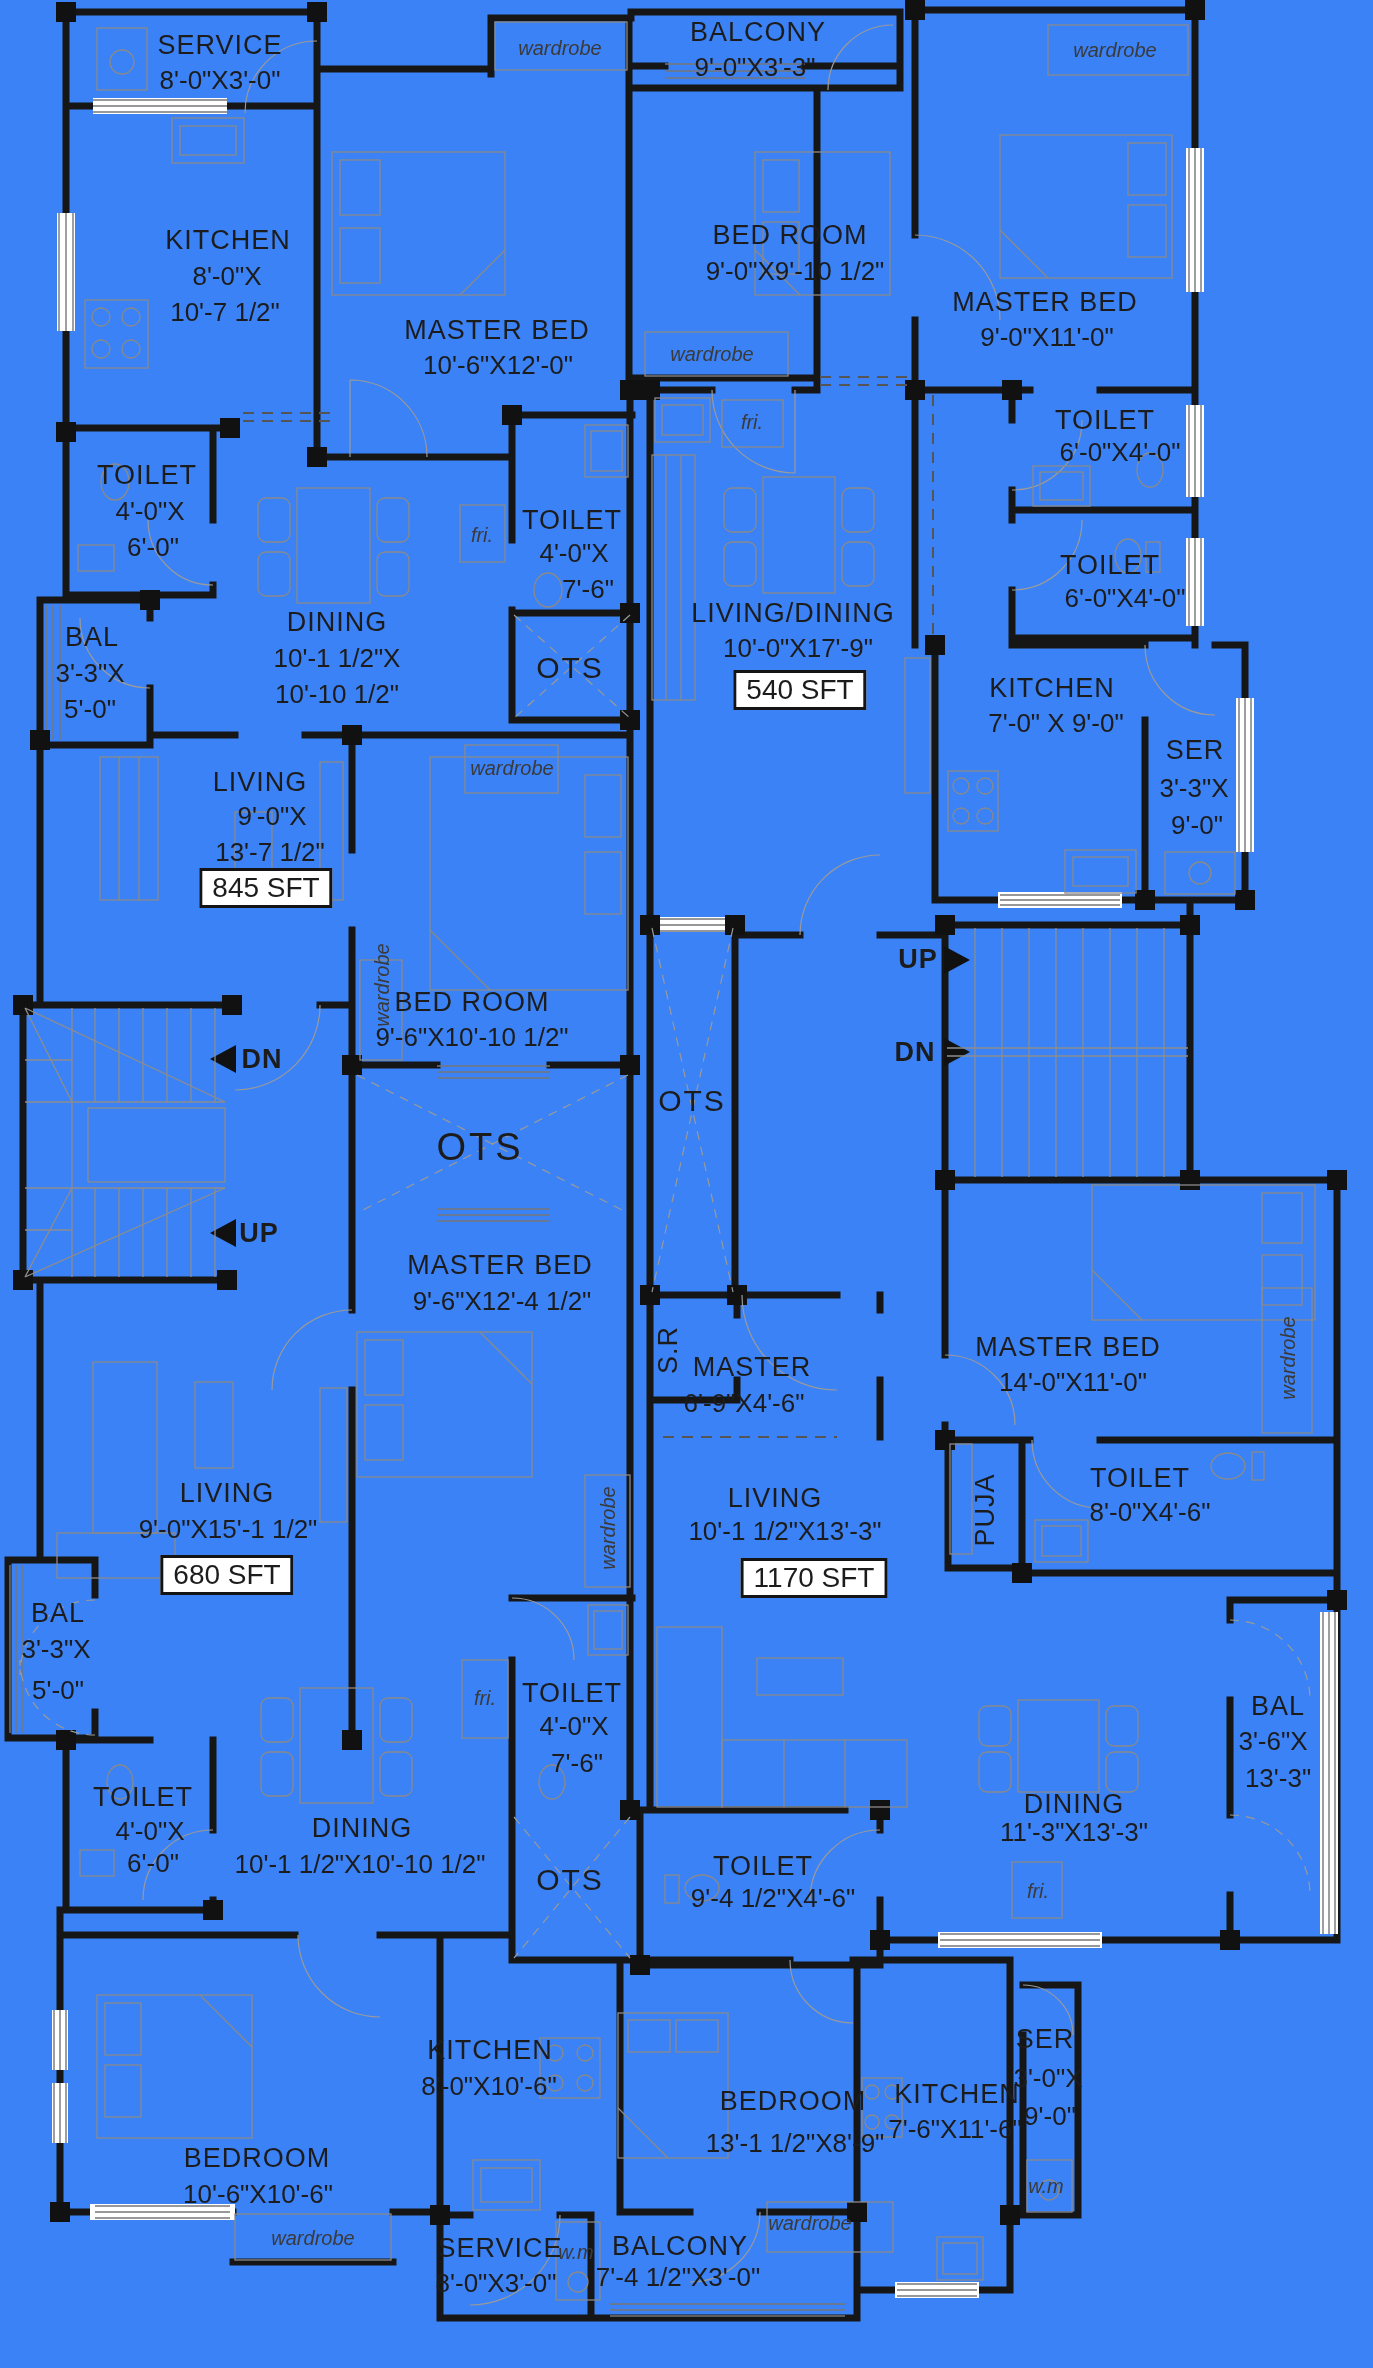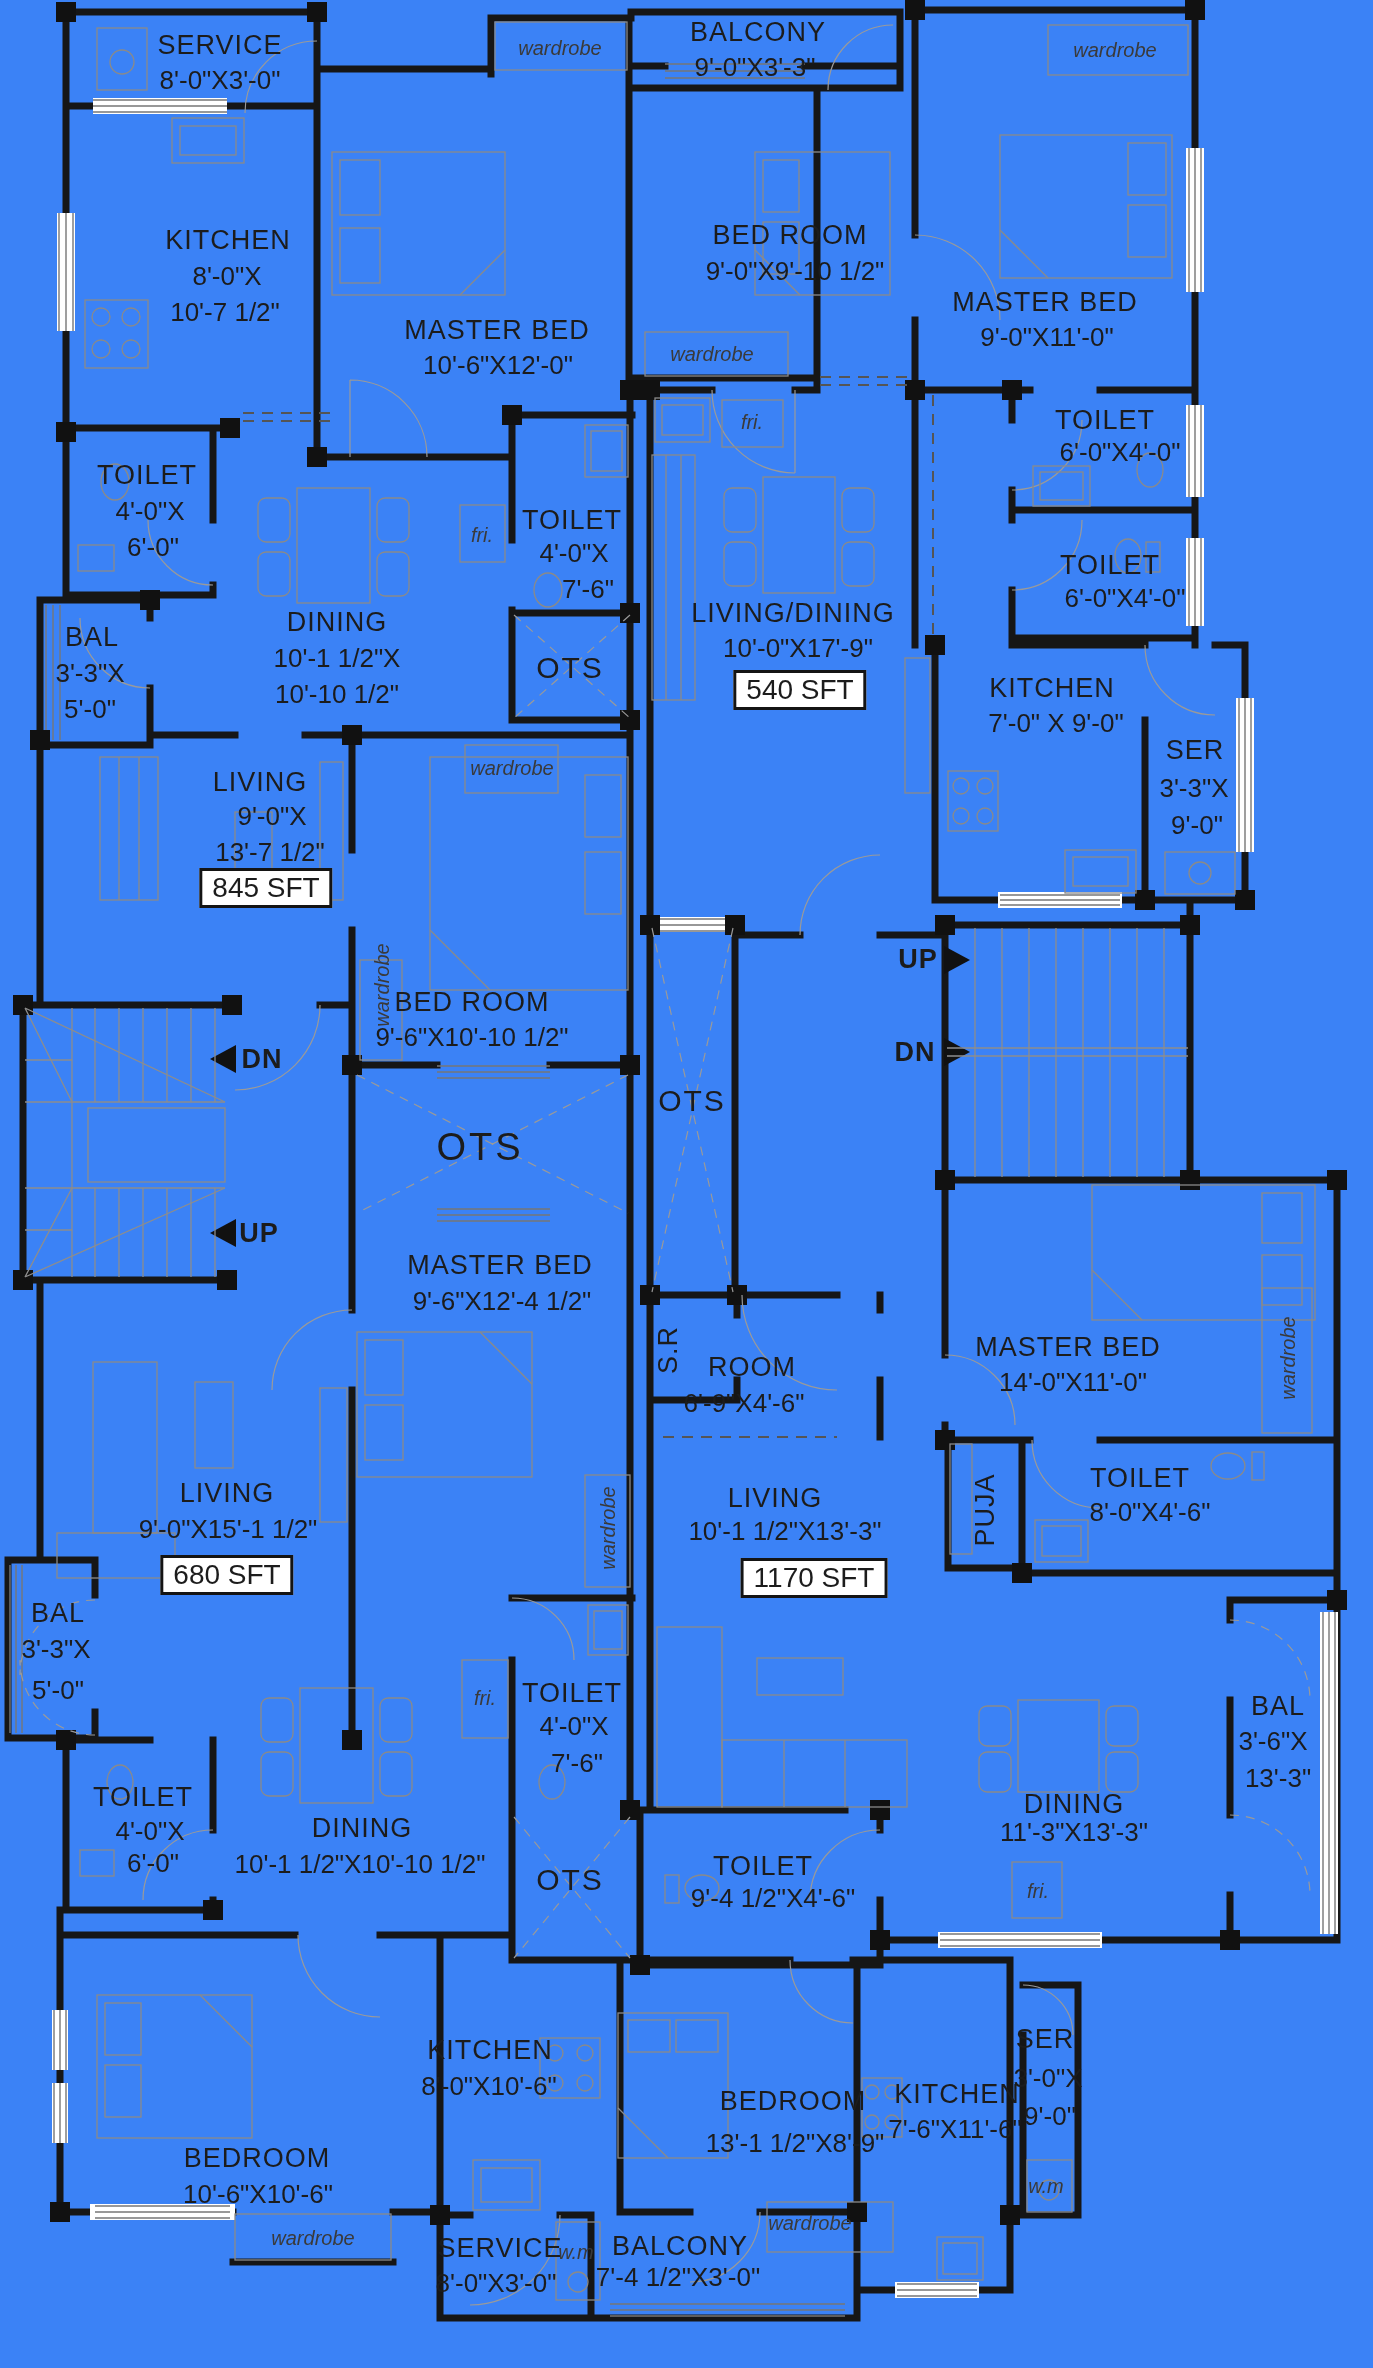--- a/index.html
+++ b/index.html
@@ -493,21 +493,21 @@
       <div class="lab dim" style="left: 1197px; top: 825px;">9'-0"</div>
       <div class="lab updn" style="left: 918px; top: 959px;">UP</div>
       <div class="lab updn" style="left: 915px; top: 1052px;">DN</div>
       <div class="lab updn" style="left: 262px; top: 1059px;">DN</div>
       <div class="lab updn" style="left: 259px; top: 1233px;">UP</div>
       <div class="lab ots" style="left: 692px; top: 1101px;">OTS</div>
       <div class="lab otsbig" style="left: 480px; top: 1147px;">OTS</div>
       <div class="lab room" style="left: 500px; top: 1265px;">MASTER BED</div>
       <div class="lab dim" style="left: 502px; top: 1301px;">9'-6"X12'-4 1/2"</div>
       <div class="lab room vert" style="left: 668px; top: 1350px;">S.R</div>
-      <div class="lab room" style="left: 752px; top: 1367px;">ROOM</div>
+      <div class="lab room" style="left: 752px; top: 1367px;">MASTER</div>
       <div class="lab dim" style="left: 744px; top: 1403px;">6'-9"X4'-6"</div>
       <div class="lab small vert" style="left: 1288px; top: 1358px;">wardrobe</div>
       <div class="lab room" style="left: 1068px; top: 1347px;">MASTER BED</div>
       <div class="lab dim" style="left: 1073px; top: 1382px;">14'-0"X11'-0"</div>
       <div class="lab room vert" style="left: 985px; top: 1510px;">PUJA</div>
       <div class="lab room" style="left: 1140px; top: 1478px;">TOILET</div>
       <div class="lab dim" style="left: 1150px; top: 1512px;">8'-0"X4'-6"</div>
       <div class="lab room" style="left: 227px; top: 1493px;">LIVING</div>
       <div class="lab dim" style="left: 228px; top: 1529px;">9'-0"X15'-1 1/2"</div>
       <div class="lab sft" style="left: 227px; top: 1575px;">680 SFT</div>

